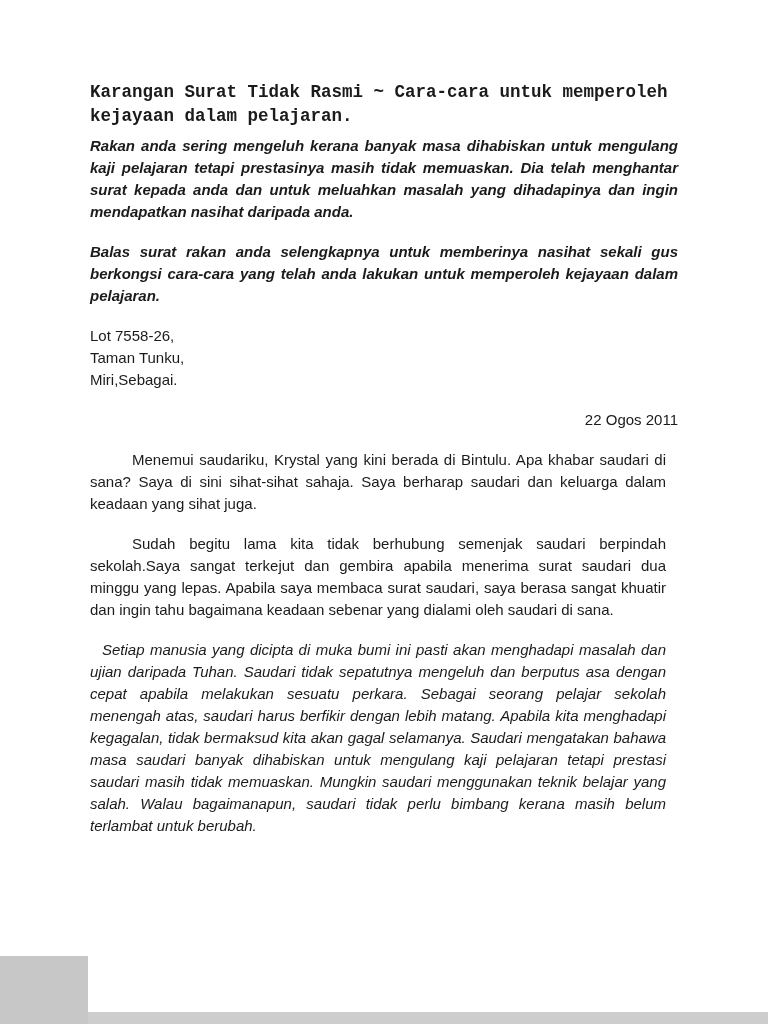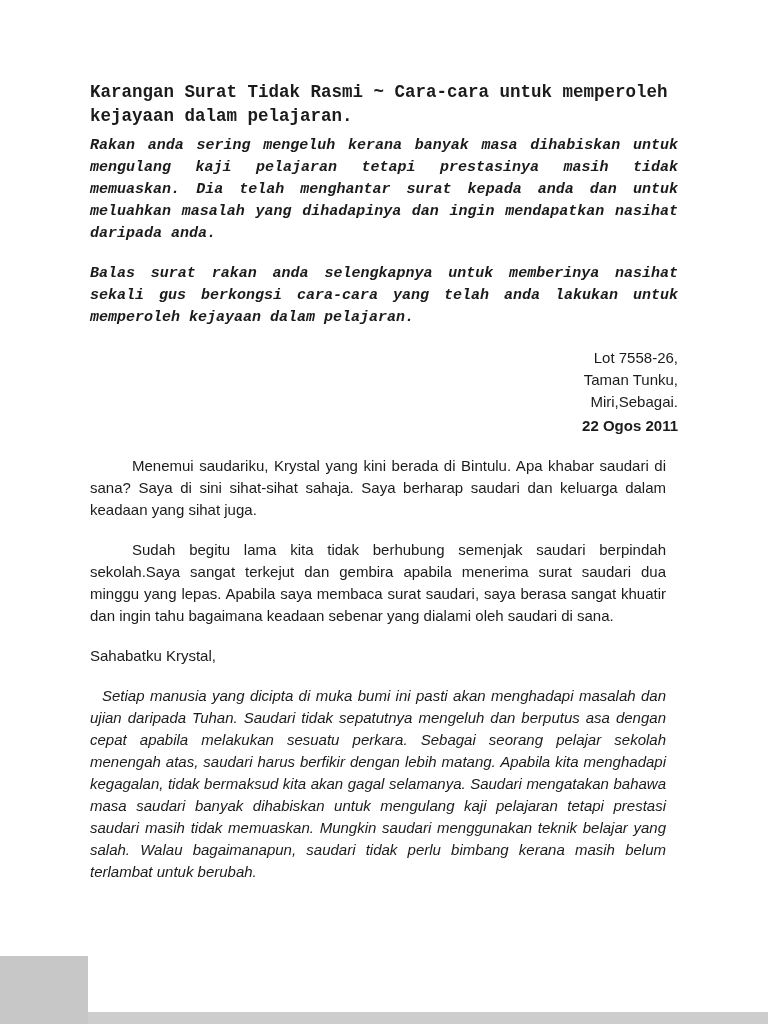--- a/index.html
+++ b/index.html
@@ -28,33 +28,31 @@
     line-height: 24px;
     margin: 0 0 7px 0;
   }
   .question-para {
     font-weight: bold;
     font-style: italic;
     font-size: 15px;
     line-height: 22px;
     text-align: justify;
     margin: 0 0 18px 0;
-    font-family: Liberation Mono, monospace;
   }
   .address-block {
-    text-align: right;
+    text-align: left;
     font-size: 15px;
     line-height: 22px;
   }
   .date-line {
     text-align: right;
     font-size: 15px;
     line-height: 22px;
-    margin-top: 2px;
-    font-weight: bold;
+    margin-top: 18px;
   }
   .body-para {
     font-size: 15px;
     line-height: 22px;
     text-align: justify;
     margin: 18px 12px 0 0;
   }
   .indent-lg { text-indent: 42px; }
   .indent-sm { text-indent: 12px; font-style: italic; }
   .indent-md { text-indent: 30px; }
@@ -97,21 +95,20 @@
     <div>Taman Tunku,</div>
     <div>Miri,Sebagai.</div>
   </div>
 
   <div class="date-line">22 Ogos 2011</div>
 
   <p class="body-para indent-lg">Menemui saudariku, Krystal yang kini berada di Bintulu. Apa khabar saudari di sana? Saya di sini sihat-sihat sahaja. Saya berharap saudari dan keluarga dalam keadaan yang sihat juga.</p>
 
   <p class="body-para indent-lg">Sudah begitu lama kita tidak berhubung semenjak saudari berpindah sekolah.Saya sangat terkejut dan gembira apabila menerima surat saudari dua minggu yang lepas. Apabila saya membaca surat saudari, saya berasa sangat khuatir dan ingin tahu bagaimana keadaan sebenar yang dialami oleh saudari di sana.</p>
 
-  <p class="salutation">Sahabatku Krystal,</p>
 
   <p class="body-para indent-sm">Setiap manusia yang dicipta di muka bumi ini pasti akan menghadapi masalah dan ujian daripada Tuhan. Saudari tidak sepatutnya mengeluh dan berputus asa dengan cepat apabila melakukan sesuatu perkara. Sebagai seorang pelajar sekolah menengah atas, saudari harus berfikir dengan lebih matang. Apabila kita menghadapi kegagalan, tidak bermaksud kita akan gagal selamanya. Saudari mengatakan bahawa masa saudari banyak dihabiskan untuk mengulang kaji pelajaran tetapi prestasi saudari masih tidak memuaskan. Mungkin saudari menggunakan teknik belajar yang salah. Walau bagaimanapun, saudari tidak perlu bimbang kerana masih belum terlambat untuk berubah.</p>
 
 
 </div>
 
 <div class="backdrop-bottom"></div>
 <div class="backdrop-corner"></div>
 
 </body></html>

